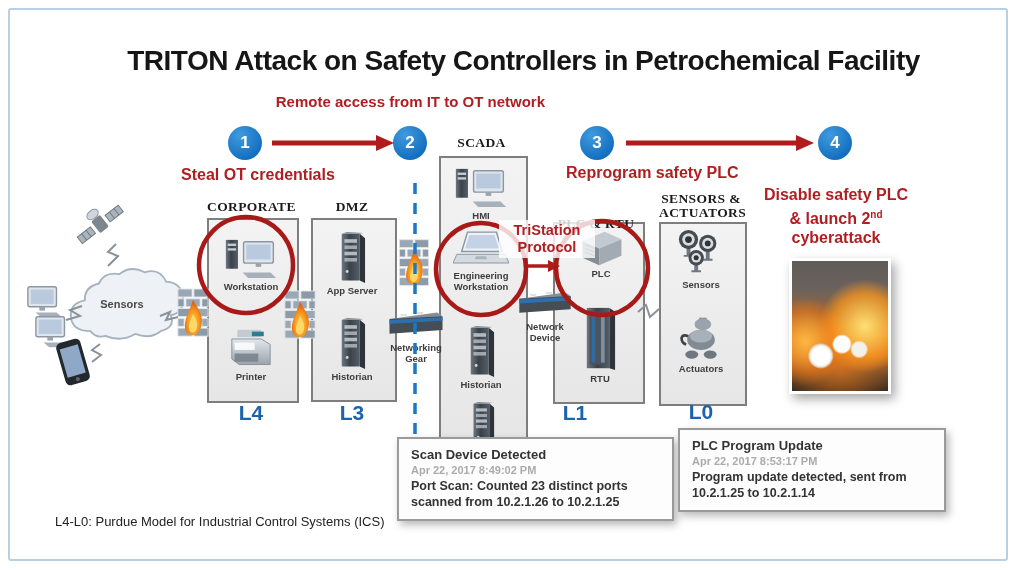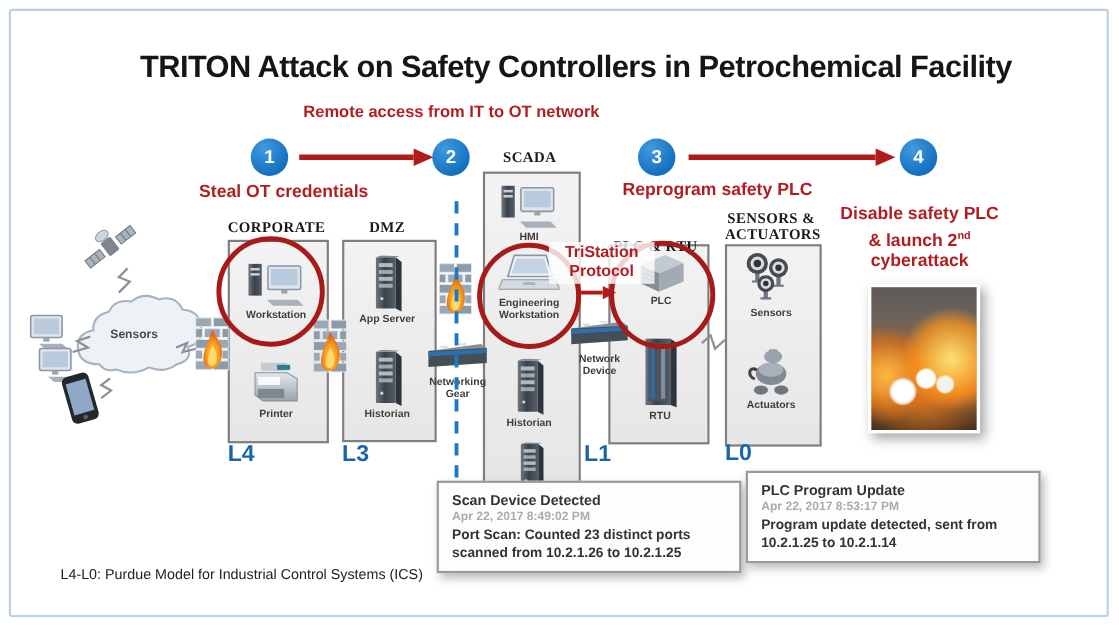--- a/index.html
+++ b/index.html
@@ -17,21 +17,21 @@
   .ann-tristation{left:499px;top:220px;width:94px;text-align:center;font-size:14.5px;line-height:17px;
                   background:rgba(255,255,255,.8);padding:2px 1px;z-index:35;}
   .step-circle{position:absolute;width:34px;height:34px;border-radius:50%;
                background:radial-gradient(circle at 35% 28%,#3f9adf,#1470bf 72%);
                color:#fff;font-size:17px;font-weight:700;display:flex;align-items:center;justify-content:center;
                z-index:25;}
   .zone-box{position:absolute;background:linear-gradient(180deg,#f3f3f3,#e6e6e6);
             border:2px solid #7e7e7e;z-index:5;}
   .zone-header{position:absolute;font-family:"Liberation Serif",serif;font-weight:700;
                font-size:13.5px;color:#1b1b1b;text-align:center;letter-spacing:.4px;z-index:20;line-height:13.5px;}
-  .level-label{position:absolute;font-size:21px;font-weight:700;color:#1a63ad;z-index:20;}
+  .level-label{position:absolute;font-size:21px;font-weight:700;color:#1a63ad;text-align:center;z-index:20;}
   .device{position:absolute;display:flex;flex-direction:column;align-items:center;z-index:10;}
   .dev-label{font-size:9.5px;font-weight:600;color:#3d3d3d;text-align:center;line-height:1.12;margin-top:2px;}
   .overlay{position:absolute;left:0;top:0;z-index:30;pointer-events:none;}
   .cloud-group{position:absolute;left:60px;top:262px;width:132px;height:86px;z-index:10;}
   .cloud-label{position:absolute;left:0;top:36px;width:124px;text-align:center;
                font-size:11px;font-weight:600;color:#4a4a4a;}
   .alert{position:absolute;background:#fdfdfd;border:2px solid #9a9a9a;
          box-shadow:3px 4px 8px rgba(0,0,0,.28);padding:8px 12px;z-index:40;}
   .alert-title{font-size:13px;font-weight:700;color:#333;}
   .alert-time{font-size:11px;font-weight:700;color:#ababab;margin-top:2px;}

